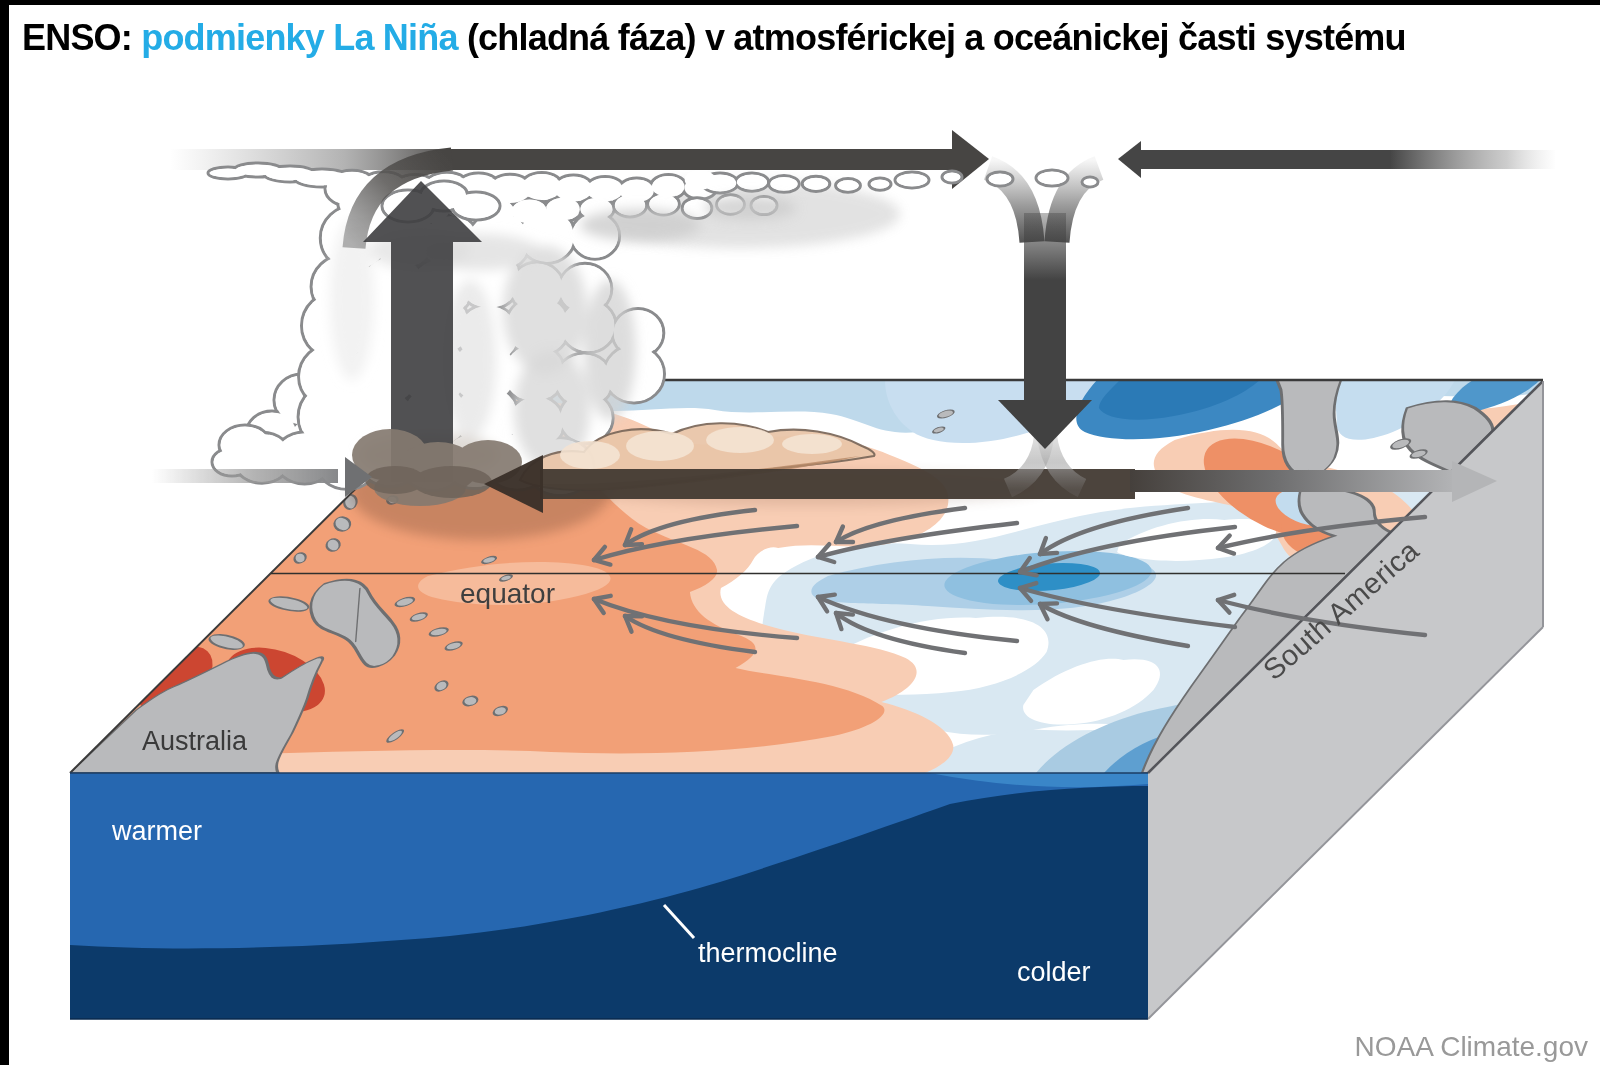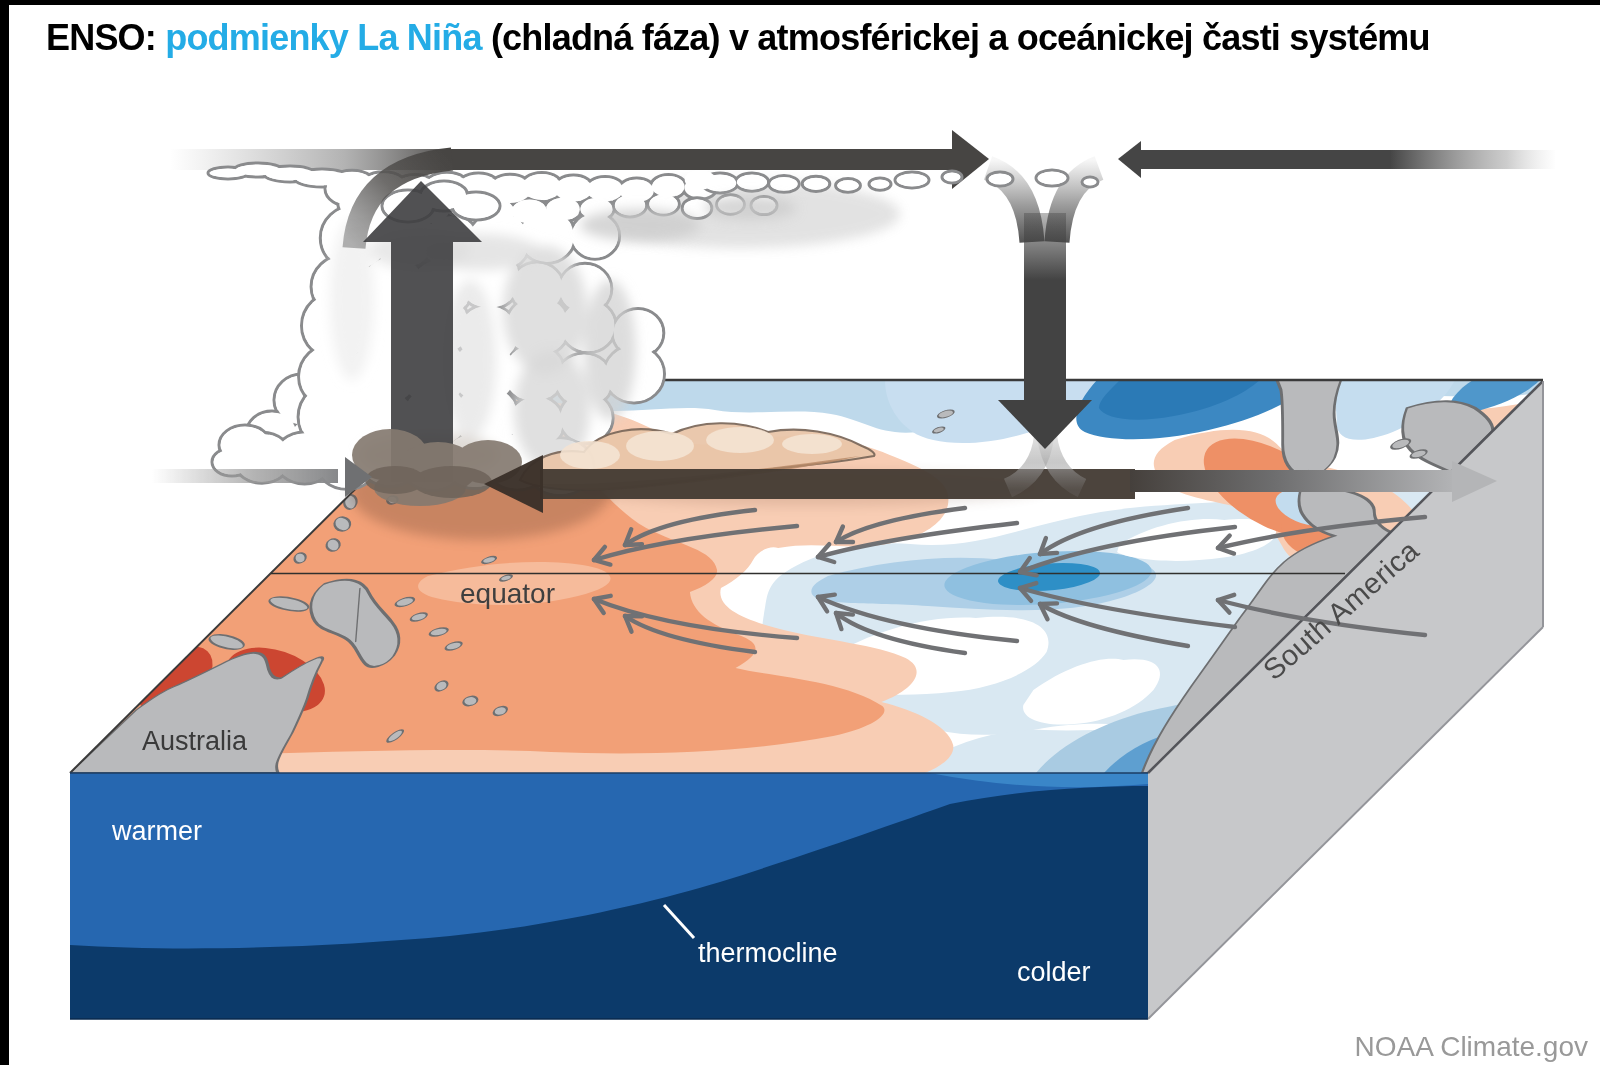--- a/index.html
+++ b/index.html
@@ -1,17 +1,17 @@
 <!DOCTYPE html>
 <html><head>
 <meta charset="utf-8">
 <style>
 html,body{margin:0;padding:0;width:1600px;height:1065px;background:#ffffff;overflow:hidden;}
 #stage{position:relative;width:1600px;height:1065px;font-family:"Liberation Sans",sans-serif;}
-#title{position:absolute;left:22px;top:17px;font-weight:bold;font-size:36px;color:#000;white-space:nowrap;letter-spacing:-0.8px;margin-left:24px;}
+#title{position:absolute;left:22px;top:17px;font-weight:bold;font-size:36px;color:#000;white-space:nowrap;letter-spacing:-0.8px;}
 #title .c{color:#24ace6;}
 #borderL{position:absolute;left:0;top:0;width:9px;height:1065px;background:#000;}
 #borderT{position:absolute;left:0;top:0;width:1600px;height:5px;background:#000;}
 svg{position:absolute;left:0;top:0;}
 </style>
 </head>
 <body>
 <div id="stage">
 <svg width="1600" height="1065" viewBox="0 0 1600 1065">
 <defs>

